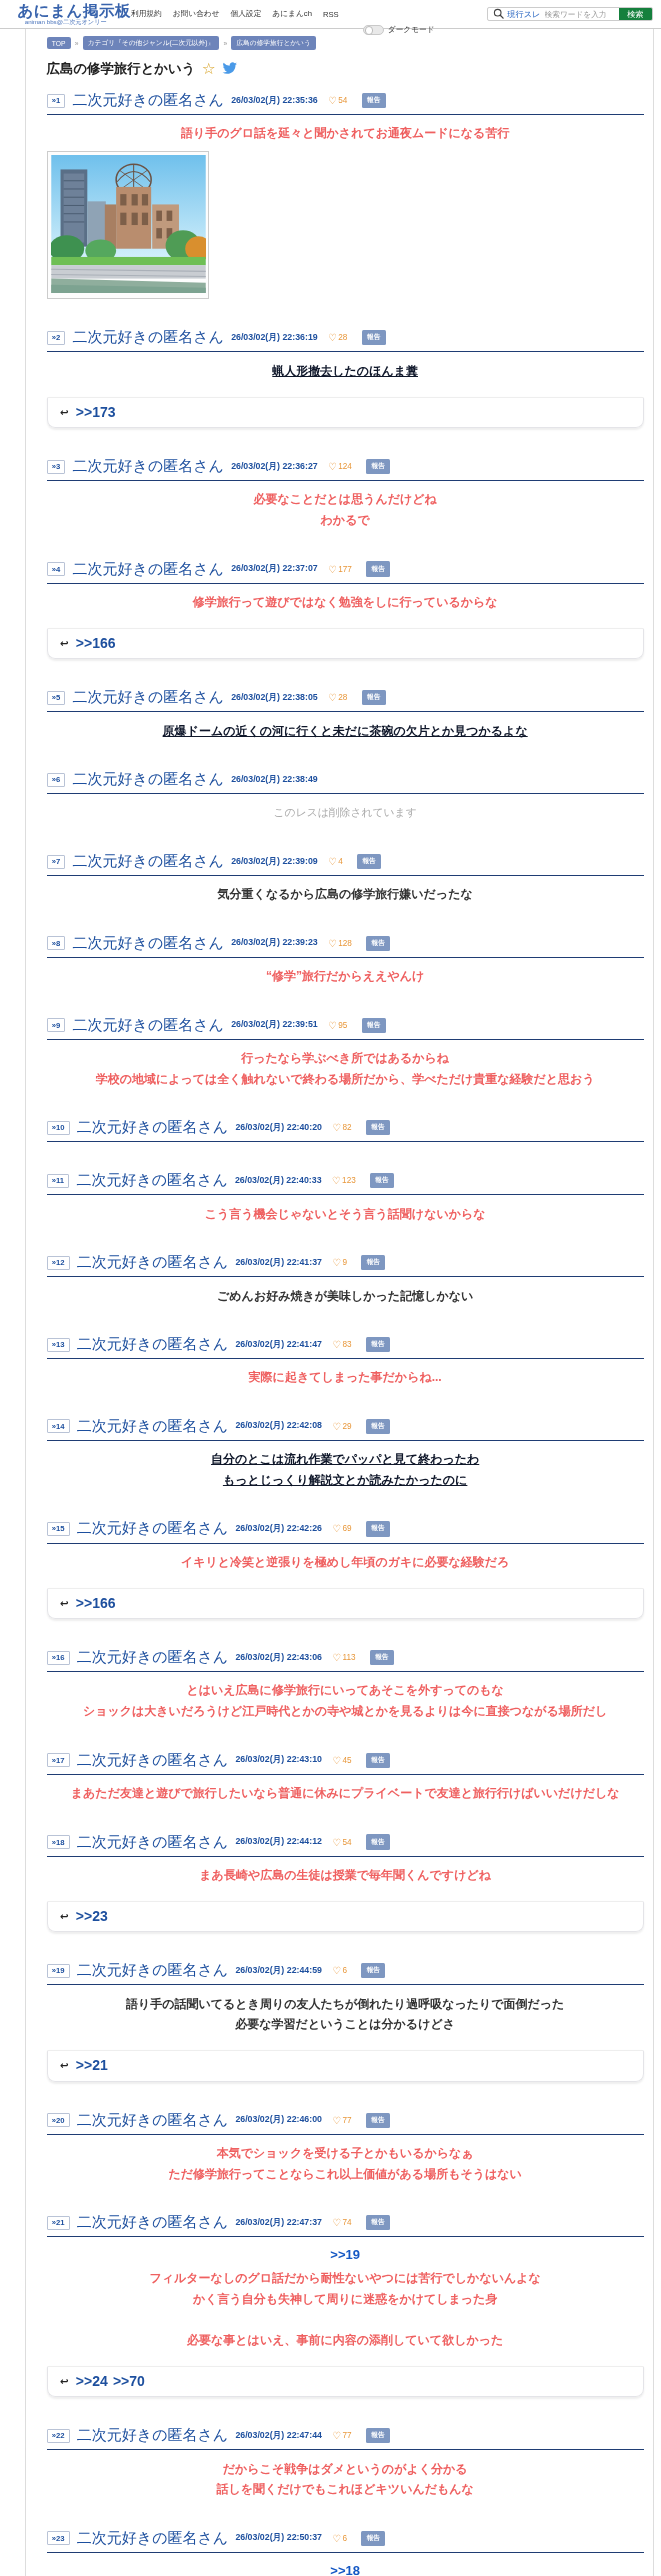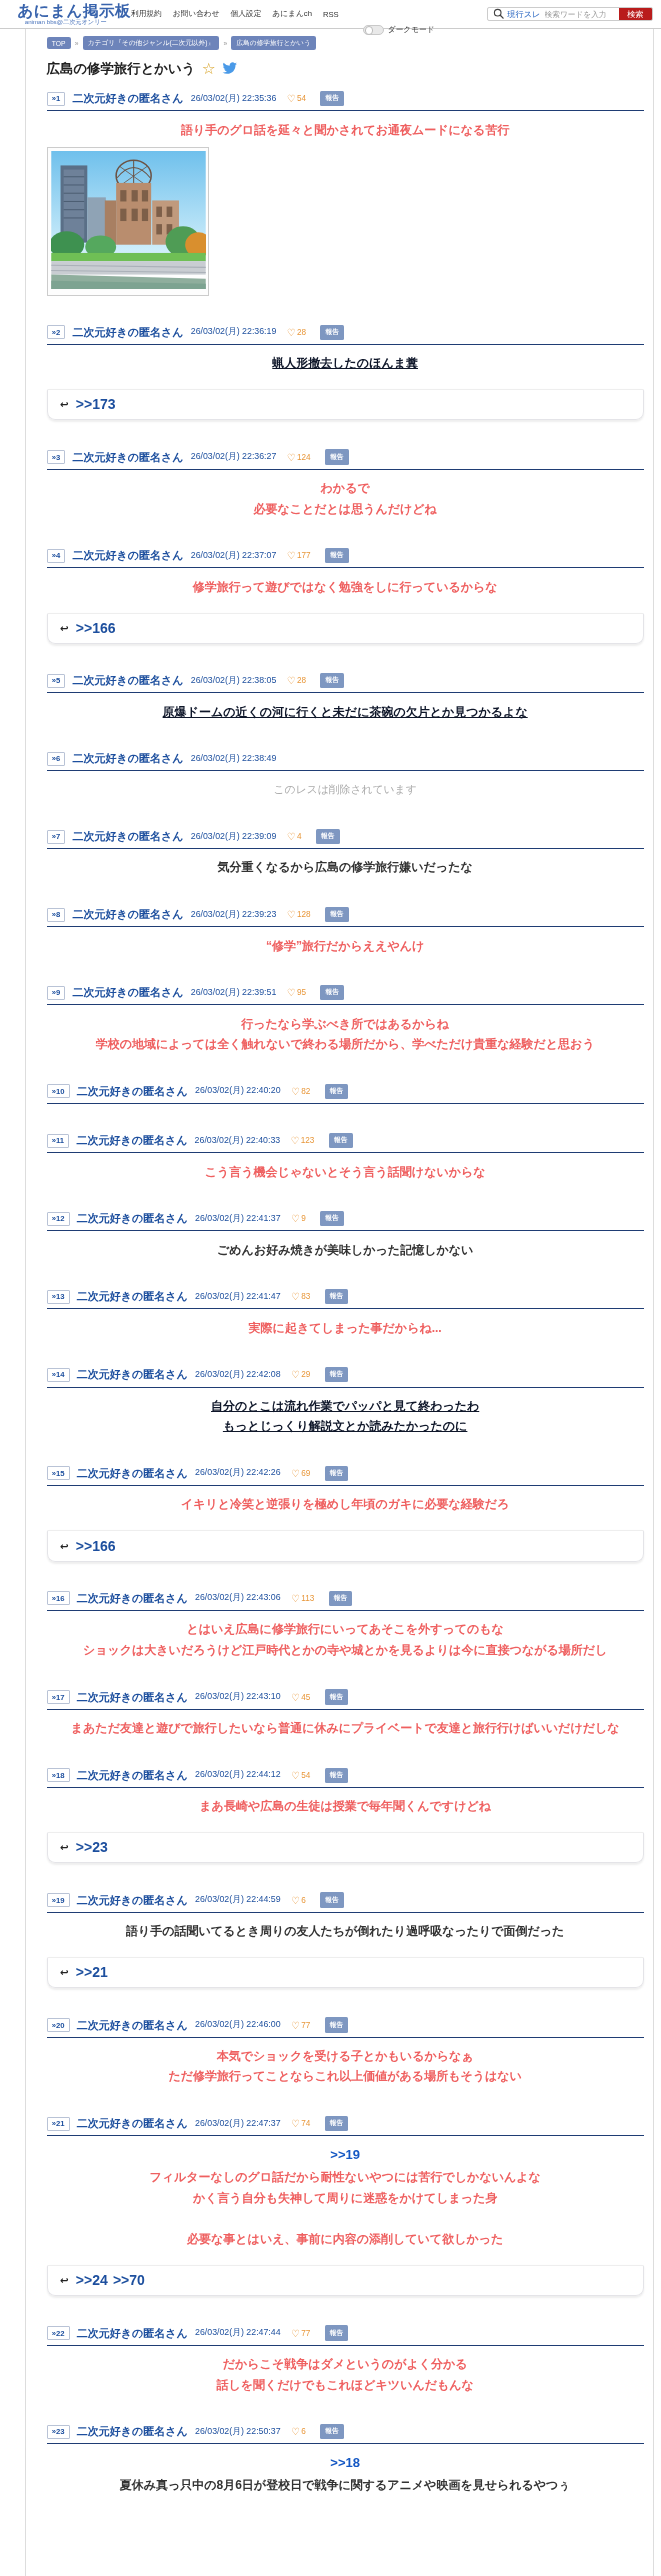--- a/index.html
+++ b/index.html
@@ -34,21 +34,21 @@
     margin-left:auto; display:flex; align-items:center;
     border:0.5px solid #ccc; border-radius:2.1px; height:14px; width:166px; background:#fff;
     overflow:hidden;
   }
   .search-icon-wrap { padding:0 3.1px 0 5.2px; display:flex; }
   .search-scope { color:#2563c0; font-size:8.2px; white-space:nowrap; margin-right:4.1px; }
   .search-input { border:none; outline:none; flex:1; font-size:7.7px; color:#333; min-width:5.2px;
     font-family:"Liberation Sans","DejaVu Sans",sans-serif; }
   .search-input::placeholder { color:#999; }
   .search-btn {
-    background:#b91c1c; color:#fff; font-size:8.2px; border:none; height:100%;
+    background:#15803d; color:#fff; font-size:8.2px; border:none; height:100%;
     padding:0 8.2px; cursor:pointer; font-family:inherit;
   }
   
   .card {
     margin:0 8.2px 0 25px; width:629px;
     border-left:0.5px solid #ddd; border-right:0.5px solid #ddd;
     padding:7.2px 9.3px 20.6px 20.6px; min-height:3040px;
   }
   .breadcrumb { display:flex; align-items:center; gap:4.1px; margin-bottom:9.3px; flex-wrap:nowrap; }
   .crumb {
@@ -60,22 +60,22 @@
   .thread-title { font-size:13.4px; font-weight:bold; color:#222; }
   .fav-star { font-size:15.5px; color:#d9a62e; cursor:pointer; line-height:1; }
   .tw-icon { cursor:pointer; display:flex; }
   
   .post { margin-bottom:29px; }
   .post-head { display:flex; align-items:center; gap:7.2px; }
   .post-no {
     border:0.5px solid #b9c3d6; color:#1d4f9e; font-weight:bold; font-size:7.7px;
     padding:1.5px 4.1px; background:#fff; border-radius:1px; cursor:pointer;
   }
-  .post-name { color:#1d4f9e; font-weight:bold; font-size:11px; }
-  .post-time { color:#1d4f9e; font-weight:normal; font-size:8.8px; }
+  .post-name { color:#1d4f9e; font-weight:normal; font-size:15px; }
+  .post-time { color:#1d4f9e; font-weight:bold; font-size:8.8px; }
   .post-like { display:flex; align-items:center; gap:1.5px; margin-left:3.1px; cursor:pointer; }
   .heart { color:#e8973a; font-size:9.8px; }
   .like-count { color:#e8973a; font-size:8.2px; }
   .report-btn {
     background:#7e97c1; color:#fff; font-size:6.7px; font-weight:bold;
     border:none; border-radius:1.5px; padding:3.1px 5.2px; margin-left:7.2px; cursor:pointer;
     font-family:inherit;
   }
   .post-divider { border:none; border-top:1px solid #1f3d74; margin-top:4.1px; }
   .post-body { padding-top:8.2px; font-size:12px; font-weight:bold; line-height:20.6px;text-align:center; }
@@ -253,22 +253,22 @@
       <span class="post-name">二次元好きの匿名さん</span>
       <span class="post-time">26/03/02(月) 22:36:27</span>
       <span class="post-like">
         <span class="heart">♡</span>
         <span class="like-count">124</span>
       </span>
       <button class="report-btn">報告</button>
     </div>
     <hr class="post-divider">
     <div class="post-body red">
+          <div>必要なことだとは思うんだけどね</div>
           <div>わかるで</div>
-          <div>必要なことだとは思うんだけどね</div>
         </div>
 
   </article>
 
   <article class="post">
     <div class="post-head">
       <span class="post-no">»4</span>
       <span class="post-name">二次元好きの匿名さん</span>
       <span class="post-time">26/03/02(月) 22:37:07</span>
       <span class="post-like">
@@ -551,20 +551,21 @@
       <span class="post-time">26/03/02(月) 22:44:59</span>
       <span class="post-like">
         <span class="heart">♡</span>
         <span class="like-count">6</span>
       </span>
       <button class="report-btn">報告</button>
     </div>
     <hr class="post-divider">
     <div class="post-body black">
           <div>語り手の話聞いてるとき周りの友人たちが倒れたり過呼吸なったりで面倒だった</div>
+          <div>必要な学習だということは分かるけどさ</div>
         </div>
 
     <div class="reply-bubble">
       <span class="reply-arrow">↩</span>
       <span class="reply-links"><span class="reply-link">&gt;&gt;21</span></span>
     </div>
   </article>
 
   <article class="post">
     <div class="post-head">

